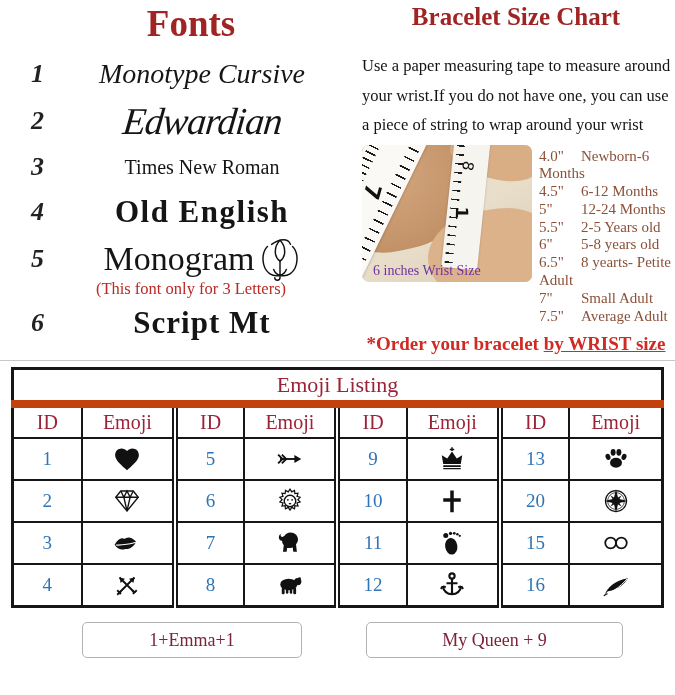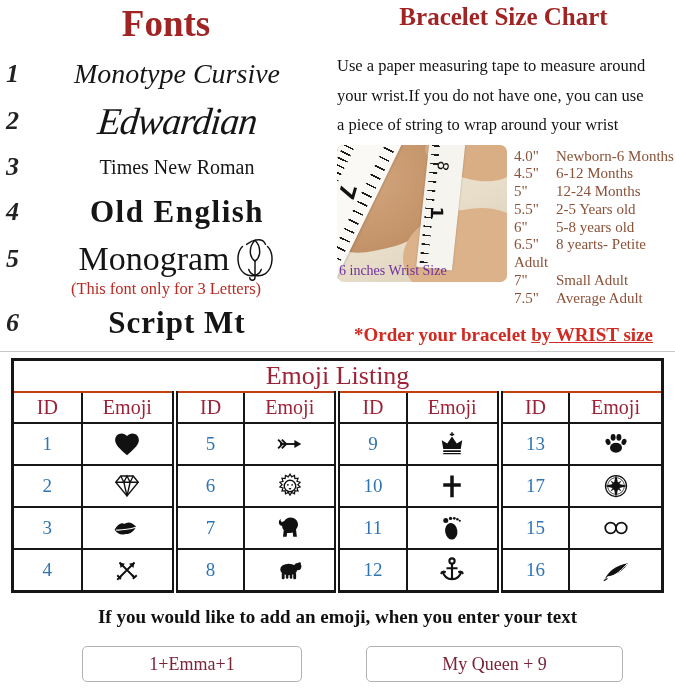--- a/index.html
+++ b/index.html
@@ -1,19 +1,19 @@
 <!DOCTYPE html>
 <html><head>
 <meta charset="utf-8">
 <style>
   html,body{margin:0;padding:0;background:#fff;}
   .page{width:675px;height:695px;position:relative;overflow:hidden;background:#fff;
         font-family:"Liberation Serif", serif;color:#151515;}
   
-  .top{display:flex;}
+  .top{display:flex;padding-left:25px;}
   .fonts-col{width:332px;flex:0 0 332px;}
   .fonts-title{margin:2px 0 6px;text-align:center;font-size:37px;line-height:44px;
                font-weight:bold;color:#a02423;}
   .font-row{position:relative;text-align:center;padding:0 8px 0 30px;}
   .num{position:absolute;left:6px;top:50%;transform:translateY(-50%);
        font-style:italic;font-weight:bold;font-size:26px;color:#222;}
   .fname{display:inline-block;}
   .f-monotype{font-style:italic;font-size:28px;line-height:44px;}
   .f-edwardian{font-style:italic;font-size:38px;line-height:50px;transform:skewX(-6deg);letter-spacing:-1px;}
   .f-times{font-size:20px;line-height:42px;}
@@ -45,32 +45,32 @@
              transform:rotate(26deg);transform-origin:top center;box-shadow:0 0 3px rgba(0,0,0,.3);}
   .tape-main::before{content:"";position:absolute;left:4px;top:0;bottom:0;width:11px;
              background:repeating-linear-gradient(to bottom,#1c1c1c 0 1.6px,transparent 1.6px 7px);}
   .tape-main::after{content:"";position:absolute;right:4px;top:0;bottom:0;width:11px;
              background:repeating-linear-gradient(to bottom,#1c1c1c 0 1.6px,transparent 1.6px 10px);}
   .tnum{position:absolute;color:#111;font-family:"DejaVu Sans",sans-serif;}
   .t8{top:20px;left:11px;font-size:15px;transform:rotate(95deg);}
   .t1{top:66px;left:9px;font-size:17px;font-weight:bold;transform:rotate(85deg);}
   .t7{top:64px;left:20px;font-size:22px;font-weight:bold;transform:rotate(80deg);}
   .t6{top:120px;left:15px;font-size:29px;font-weight:bold;transform:rotate(78deg);}
-  .photo-caption{position:absolute;left:2px;bottom:3px;color:#7030a0;font-size:14px;z-index:5;}
+  .photo-caption{position:absolute;left:11px;bottom:3px;color:#7030a0;font-size:14px;z-index:5;}
   .sizes{margin-left:7px;padding-top:3px;font-size:15px;line-height:17.8px;color:#8a5138;}
   .sz{display:inline-block;width:37px;}
   .age{padding-left:5px;}
-  .order-note{margin-top:16px;text-align:center;color:#d02a22;font-size:19px;font-weight:bold;}
+  .order-note{margin-top:8px;text-align:center;color:#d02a22;font-size:19px;font-weight:bold;}
   .order-underline{text-decoration:underline;}
   
   .table-zone{margin-top:5px;border-top:1px solid #c8c8c8;padding:6px 10px 0;}
   table.emoji{width:653px;margin:0 auto;border-collapse:collapse;border:3px solid #161616;
               table-layout:fixed;}
   table.emoji td,table.emoji th{border:2px solid #161616;text-align:center;padding:0;}
-  tr.title-row td{height:30px;font-size:26px;color:#9b2237;border-bottom:2px solid #c2410c;}
+  tr.title-row td{height:30px;font-size:22px;color:#9b2237;border-bottom:8px solid #c2410c;}
   tr.head-row th{height:29px;font-size:20px;font-weight:normal;color:#9b2237;}
   tr.data-row td{height:40px;}
   td.idc{color:#2f74b5;font-size:19px;}
   .gsep{border-left:6px double #161616 !important;}
   td.emc svg{width:30px;height:30px;vertical-align:middle;}
   
   .footer{margin-top:9px;}
   .fline{text-align:center;font-weight:bold;font-size:19px;line-height:30px;color:#111;}
   .boxes{display:flex;margin-top:14px;padding-left:82px;gap:64px;}
   .ex-box{height:34px;border:1.6px solid #b3b3b3;border-radius:5px;display:flex;
@@ -262,21 +262,21 @@
                   <path d="M10.8 13.6h2.4L12 15.2z"></path>
                 </g>
               </svg>
         </td>
         <td class="idc gsep">10</td>
         <td class="emc">
           <svg viewBox="0 0 24 24">
                 <path fill="#111" d="M10.6 3.5h2.8v6.3H19v2.8h-5.6V21h-2.8v-8.4H5V9.8h5.6z"></path>
               </svg>
         </td>
-        <td class="idc gsep">17</td>
+        <td class="idc gsep">20</td>
         <td class="emc">
           <svg viewBox="0 0 24 24">
                 <circle cx="12" cy="12" r="8.4" fill="none" stroke="#111" stroke-width="1"></circle>
                 <circle cx="12" cy="12" r="6.7" fill="none" stroke="#111" stroke-width=".6"></circle>
                 <g fill="#111">
                   <path d="M12 2.6l1.8 7.6 7.6 1.8-7.6 1.8L12 21.4l-1.8-7.6-7.6-1.8 7.6-1.8z"></path>
                   <path transform="rotate(45 12 12)" d="M12 5.8l1.3 4.9 4.9 1.3-4.9 1.3-1.3 4.9-1.3-4.9L5.8 12l4.9-1.3z"></path>
                 </g>
               </svg>
         </td>
@@ -367,20 +367,19 @@
                 <path d="M3.5 19.3C9 17.5 15 14 20.8 7.2" stroke="#fff" stroke-width=".8" fill="none"></path>
                 <path d="M2.2 20.6l3-1.8" stroke="#111" stroke-width="1" fill="none"></path>
               </svg>
         </td>
       </tr>
     </tbody>
       </table>
   </div>
 
   <div class="footer">
-    <div class="fline">If you would like to add an emoji, when you enter your text</div>
     <div class="boxes">
       <div class="ex-box ex1">1+Emma+1</div>
       <div class="ex-box ex2">My Queen + 9</div>
     </div>
   </div>
 
 </div>
 
 </body></html>

